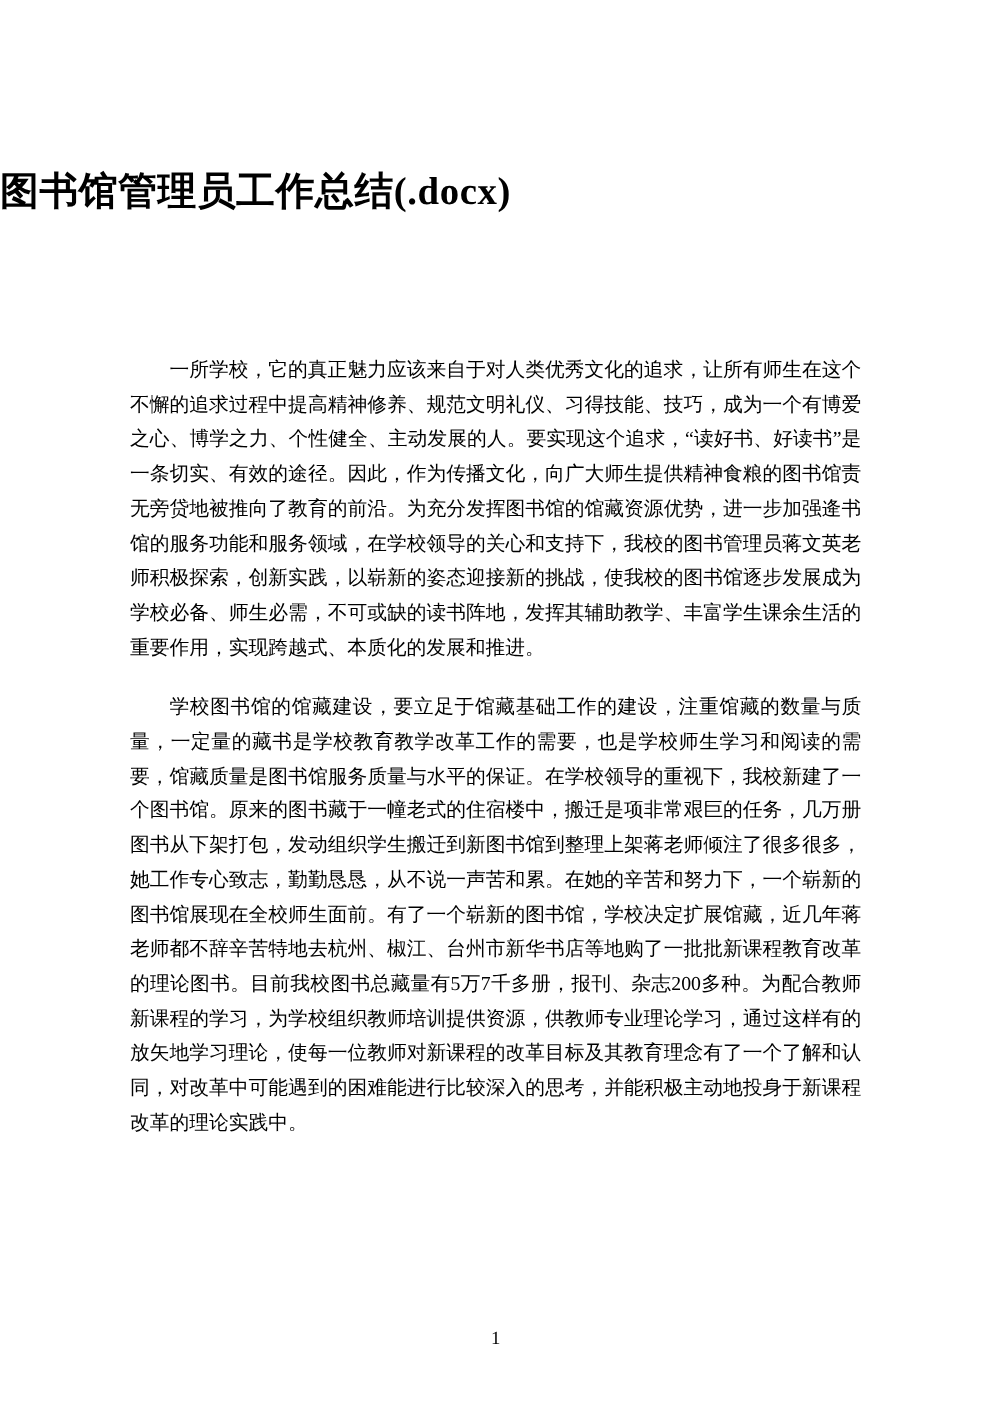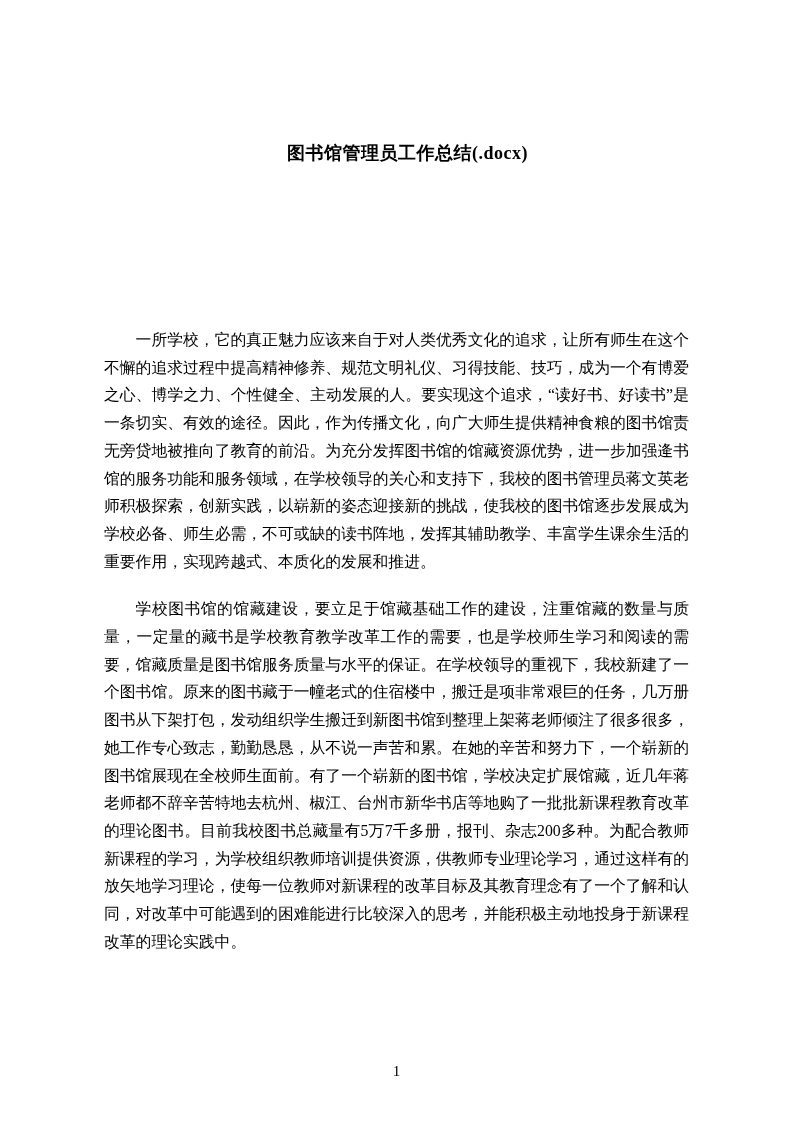--- a/index.html
+++ b/index.html
@@ -16,33 +16,31 @@
     color: #000000;
     font-family: "Liberation Serif", serif;
     overflow: hidden;
   }
   .doc-title {
     position: absolute;
     top: 139px;
     left: 0;
     right: 0;
     margin: 0;
-    text-align: center;
-    font-size: 18px;
+    text-align: left;
+    font-size: 31px;
     font-weight: bold;
     letter-spacing: 0.5px;
     line-height: 28px;
-    padding-left: 22px;
   }
   .doc-body {
     position: absolute;
     top: 283px;
     left: 104px;
     right: 104px;
-    margin-top: 43px;
   }
   .para {
     margin: 0 0 20px 0;
     font-size: 15.8px;
     line-height: 27.7px;
     text-align: justify;
     text-indent: 2em;
     word-break: break-all;
   }
   .para-short {

